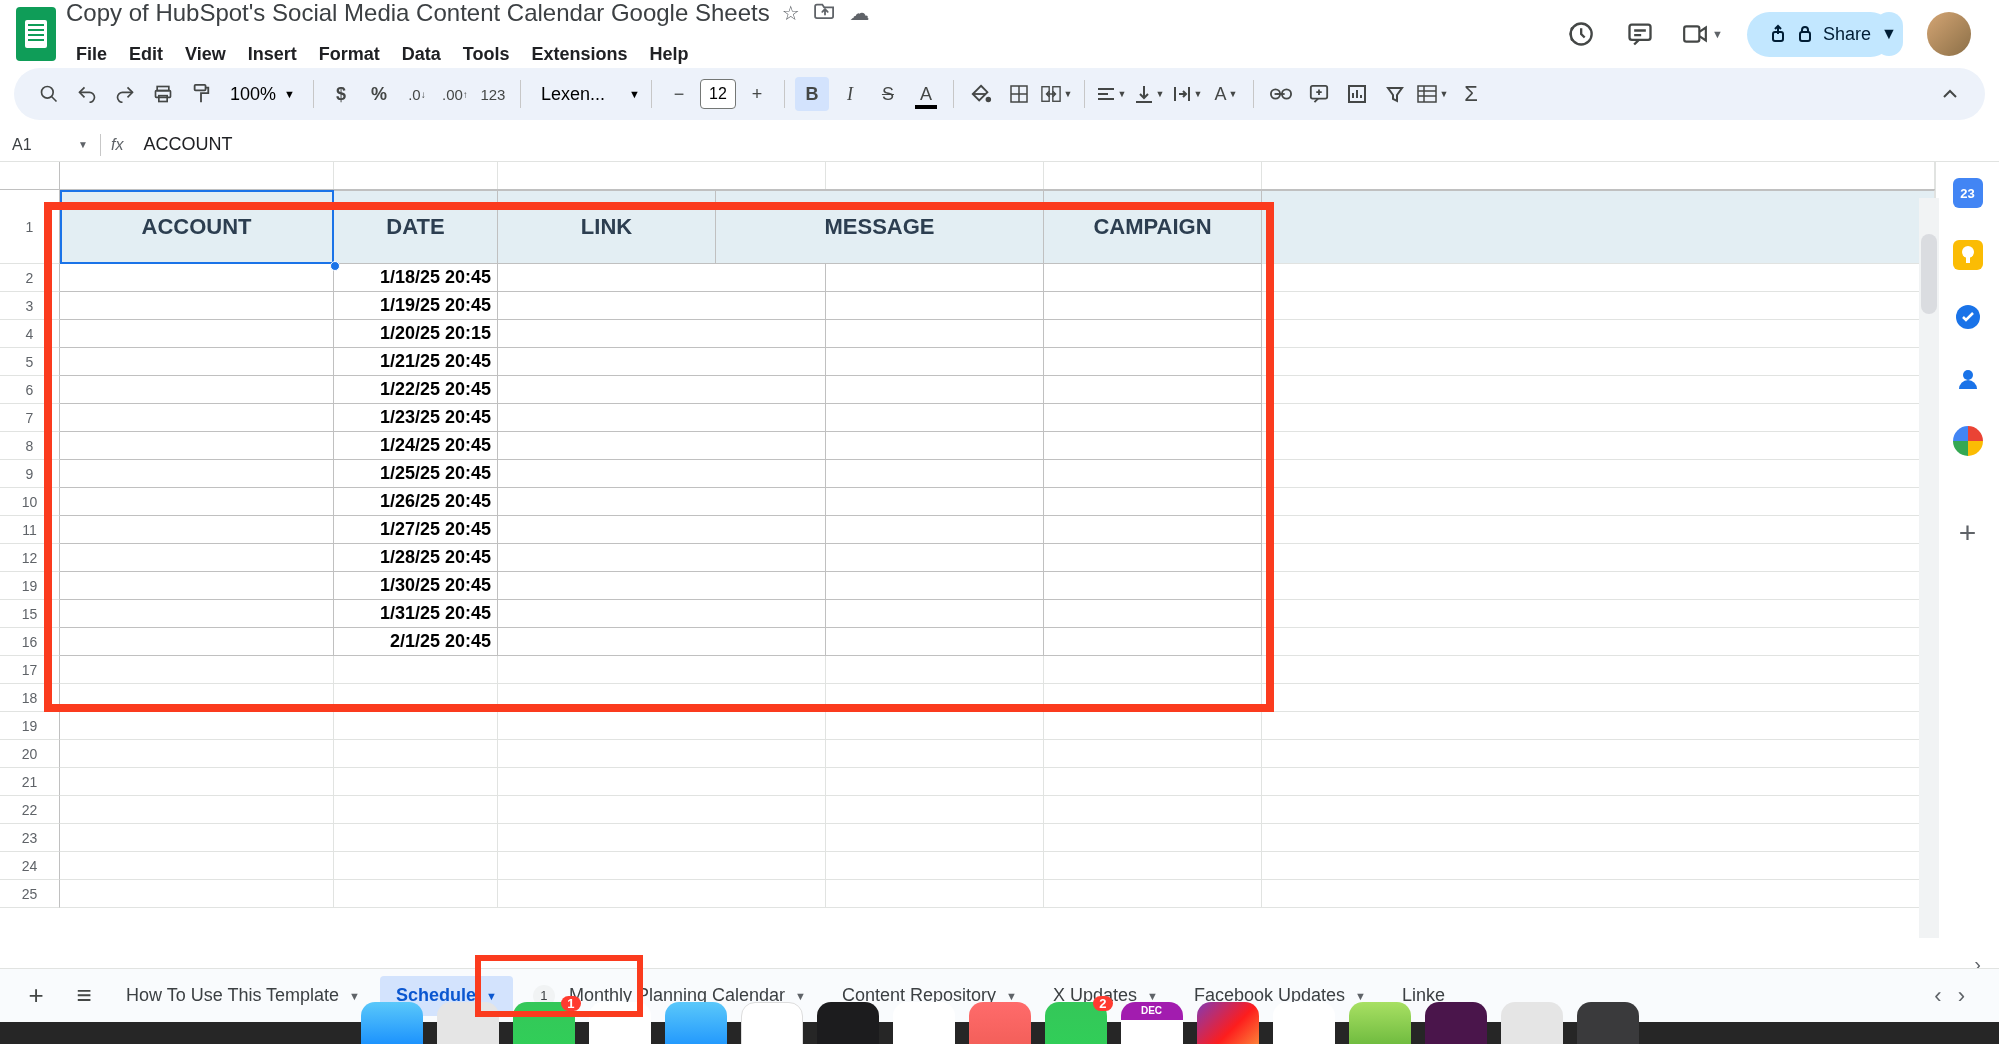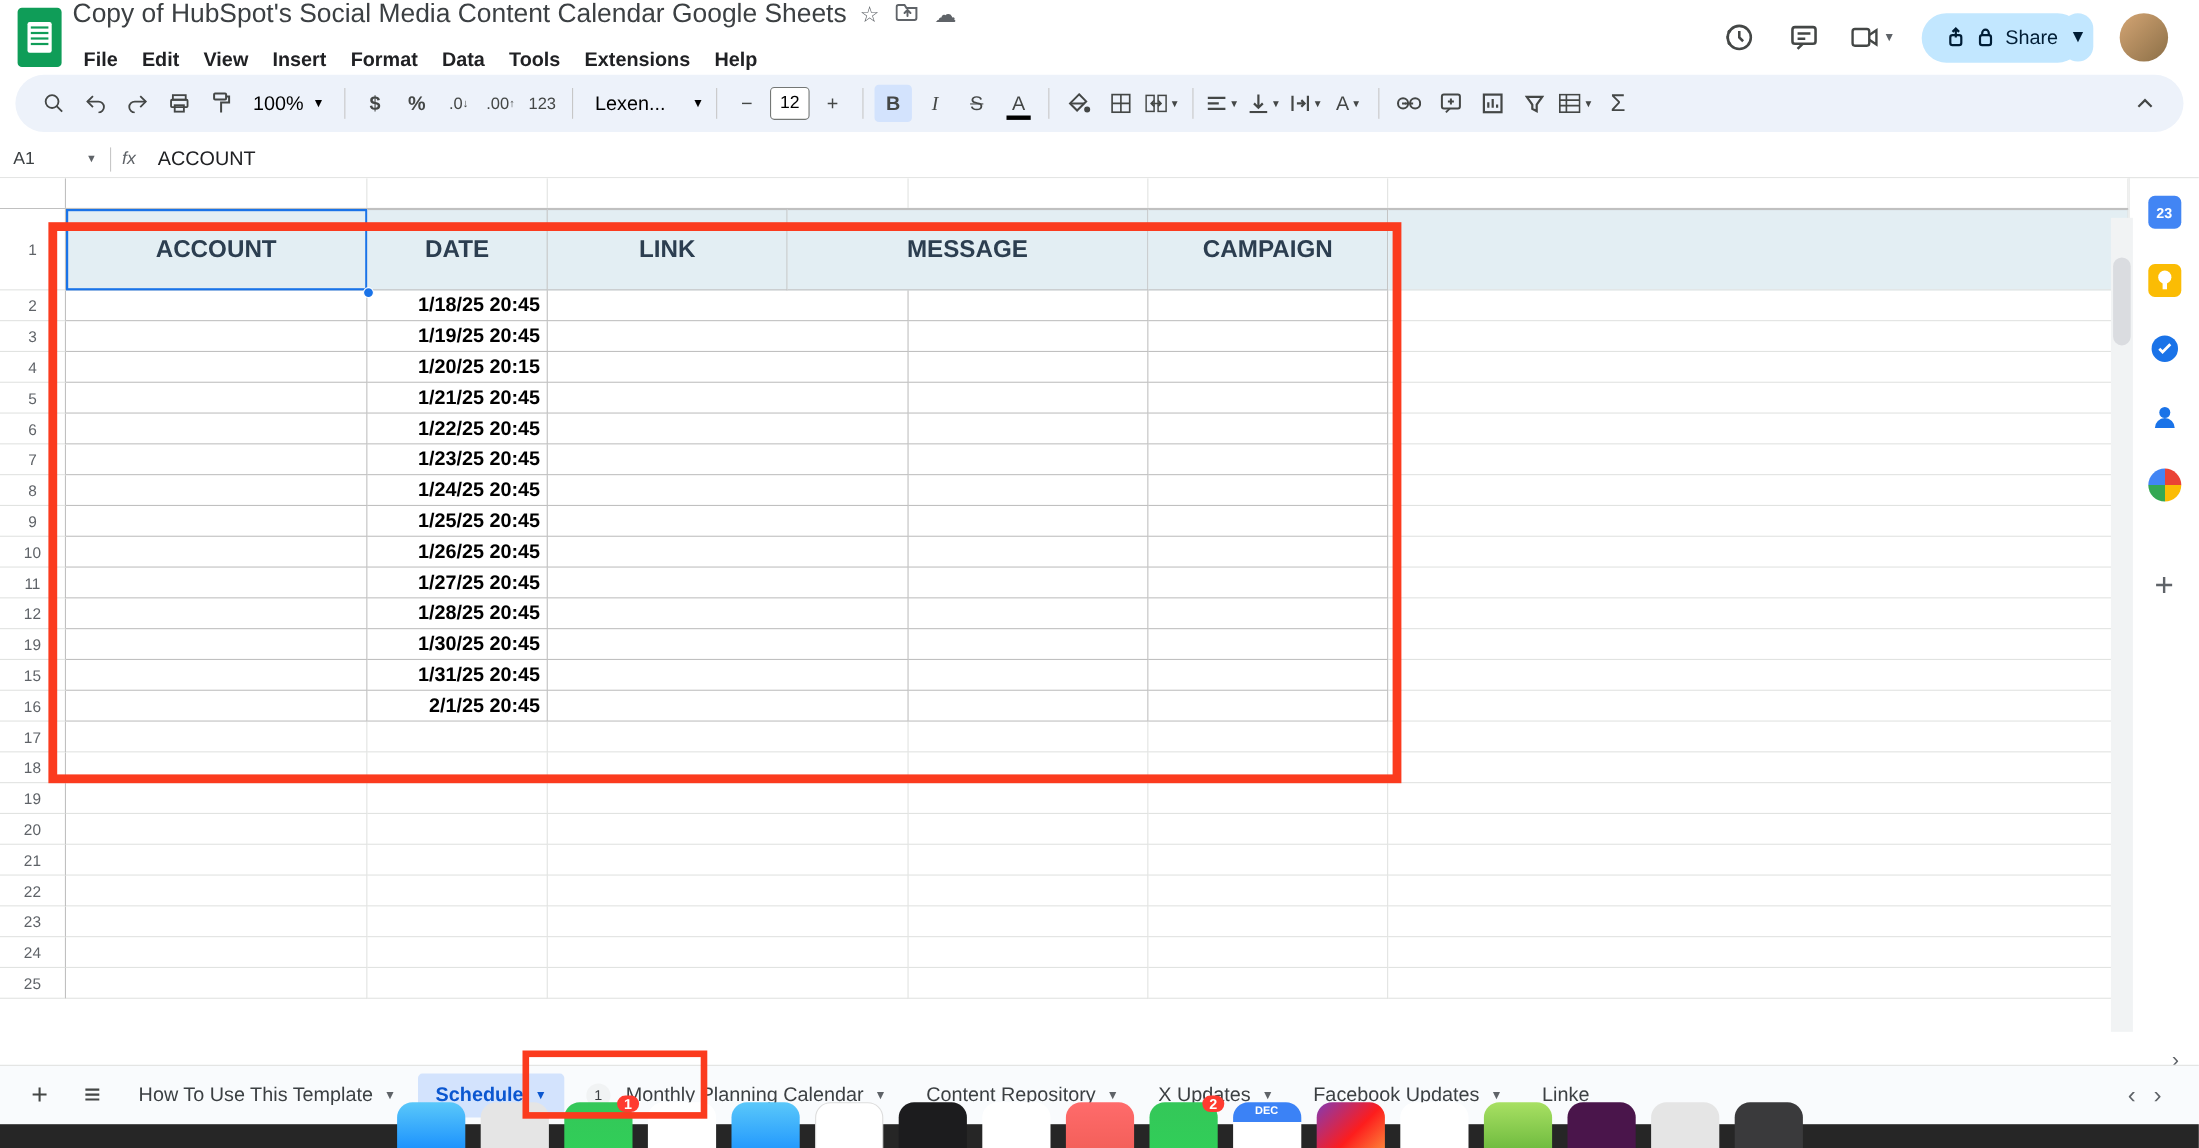--- a/index.html
+++ b/index.html
@@ -649,21 +649,21 @@
   <div class="dock-app" style="background:#fff;"></div>
   <div class="dock-app" style="background:linear-gradient(#5ac8fa,#0a84ff);"></div>
   <div class="dock-app" style="background:#fff;border:1px solid #ddd;"></div>
   <div class="dock-app" style="background:#1c1c1e;"></div>
   <div class="dock-app" style="background:#fff;"></div>
   <div class="dock-app" style="background:linear-gradient(#ff6b6b,#ee5a52);"></div>
   <div class="dock-app" style="background:linear-gradient(#34c759,#30d158);position:relative;">
       <div class="dock-badge">2</div>
     </div>
   <div class="dock-app" style="background:#fff;position:relative;">
-      <div style="position:absolute;top:0;left:0;right:0;height:18px;background:#3b82f6;border-radius:14px 14px 0 0;color:#fff;font-size:10px;text-align:center;line-height:18px;font-weight:bold;">DEC</div>
+      <div style="position:absolute;top:0;left:0;right:0;height:18px;background:#a21caf;border-radius:14px 14px 0 0;color:#fff;font-size:10px;text-align:center;line-height:18px;font-weight:bold;">DEC</div>
     </div>
   <div class="dock-app" style="background:linear-gradient(135deg,#833ab4,#fd1d1d,#fcb045);"></div>
   <div class="dock-app" style="background:#fff;"></div>
   <div class="dock-app" style="background:linear-gradient(#a8e063,#56ab2f);"></div>
   <div class="dock-app" style="background:#4a154b;"></div>
   <div class="dock-app" style="background:#e5e5e5;"></div>
   <div class="dock-app" style="background:#3a3a3c;"></div>
 </div>
 
 </body></html>

